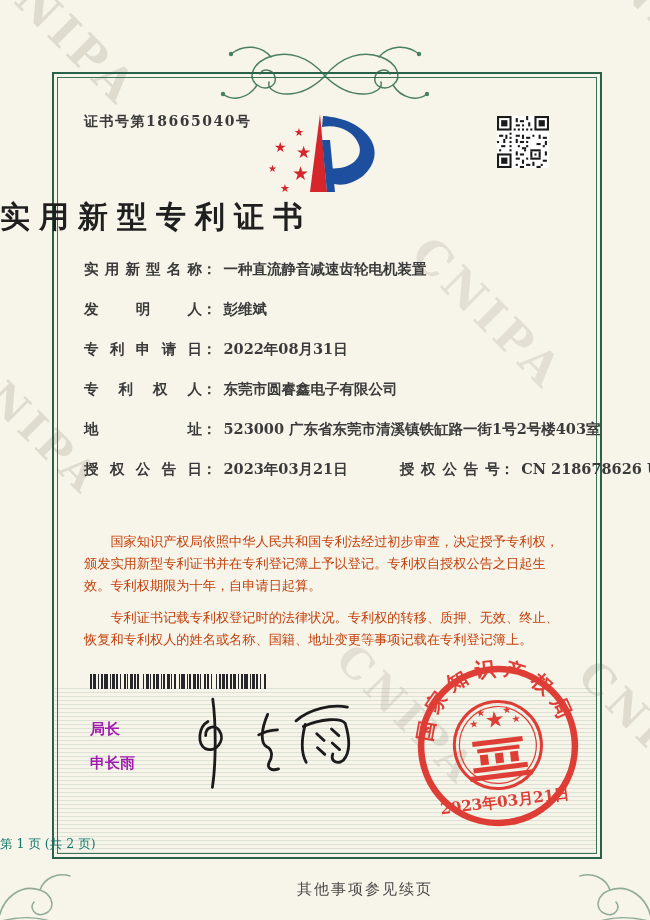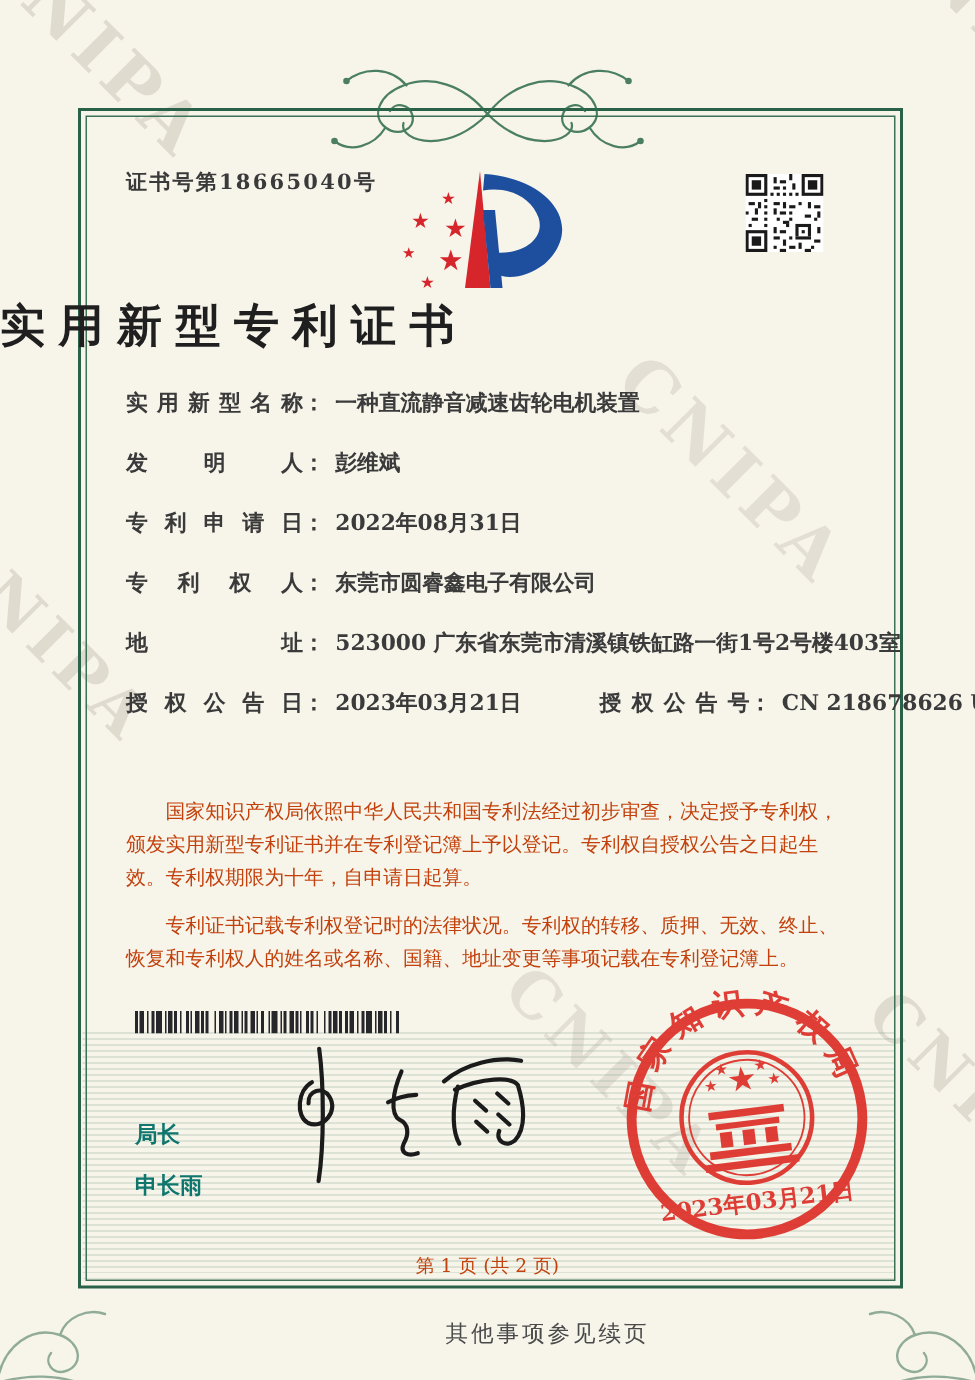--- a/index.html
+++ b/index.html
@@ -63,25 +63,25 @@
   .field-value{font-weight:600;margin-left:7px;color:#3b3b3b;}
   .field2{margin-left:52px;}
   
   .paragraphs{position:absolute;left:84px;top:531px;width:486px;z-index:2;}
   .para{
     font-size:13.2px;line-height:22px;text-indent:2em;margin:0 0 10px 0;
     color:#c2410c;font-weight:500;
   }
   
   .barcode{position:absolute;left:90px;top:674px;width:176px;height:15px;z-index:2;}
-  .director{position:absolute;left:90px;top:720px;z-index:2;font-size:15px;font-weight:600;color:#0f766e;margin-top:27px;}
+  .director{position:absolute;left:90px;top:720px;z-index:2;font-size:15px;font-weight:600;color:#a21caf;}
   .director .name{margin-top:15px;}
   .signature{position:absolute;left:185px;top:690px;width:180px;height:102px;z-index:2;}
   .seal{position:absolute;left:412px;top:660px;width:172px;height:172px;z-index:3;opacity:.92;}
-  .page-info{position:absolute;left:0;top:836px;width:100%;text-align:center;font-size:12.5px;color:#c2410c;z-index:2;}
+  .page-info{position:absolute;left:0;top:836px;width:100%;text-align:left;font-size:12.5px;color:#0f766e;z-index:2;}
   .footer-note{position:absolute;left:16px;top:880px;width:100%;text-align:center;font-size:15px;color:#4a4a4a;letter-spacing:2px;z-index:2;padding-left:24px;}
 </style>
 </head>
 <body>
 
 <div class="page">
 
   <div class="wm wm1">CNIPA</div>
   <div class="wm wm2">CNIPA</div>
   <div class="wm wm3">CNIPA</div>

